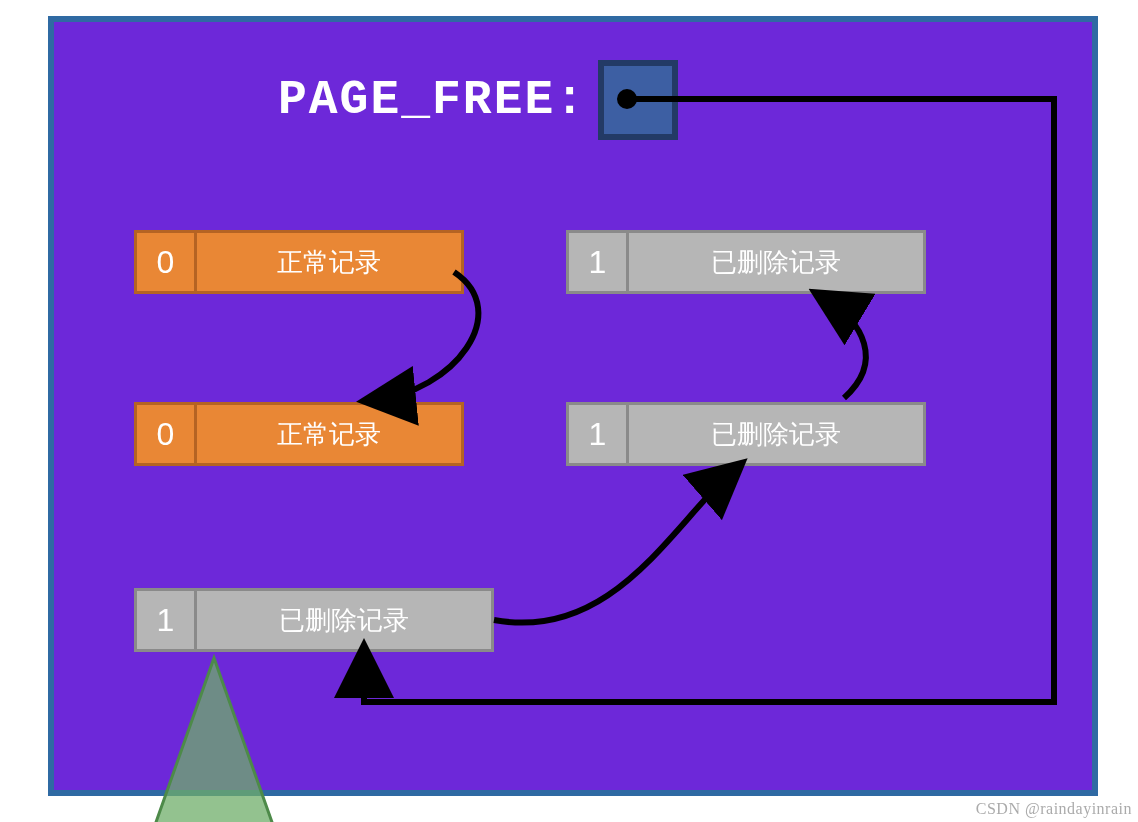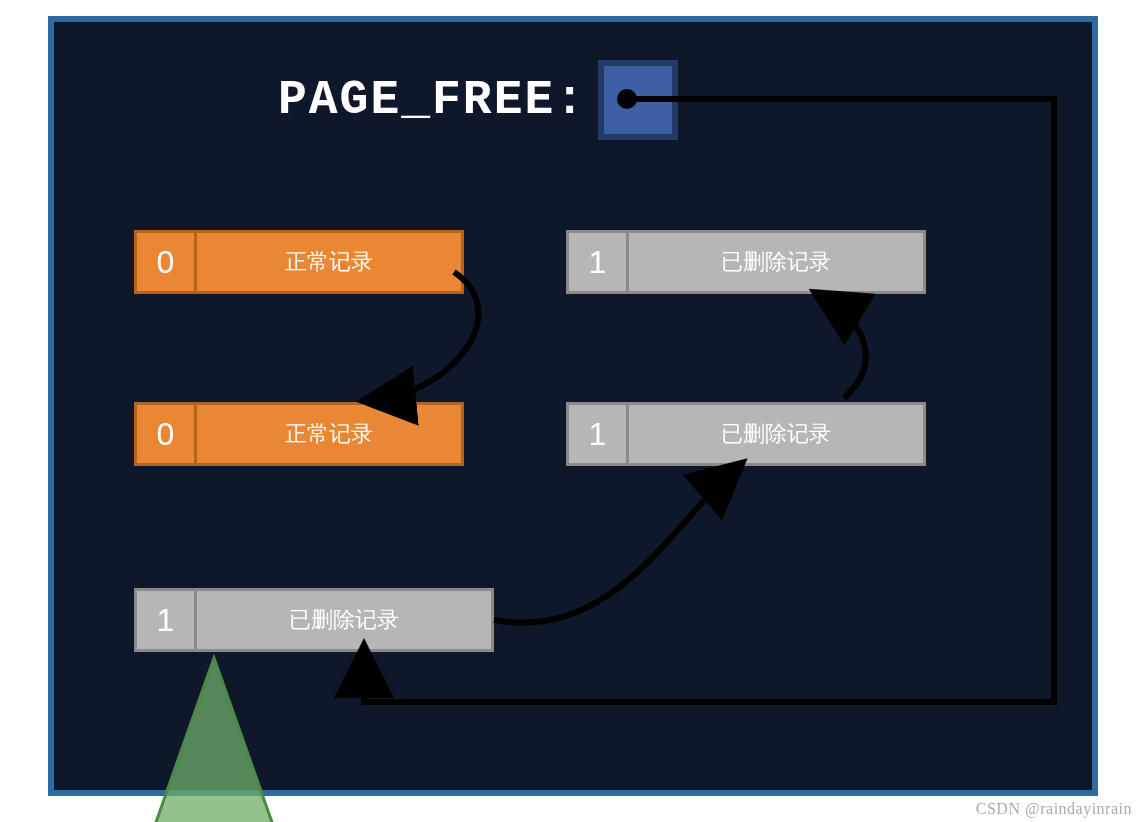--- a/index.html
+++ b/index.html
@@ -15,21 +15,21 @@
     position: relative;
     width: 1138px;
     height: 822px;
   }
   .panel {
     position: absolute;
     left: 48px;
     top: 16px;
     width: 1050px;
     height: 780px;
-    background: #0f172a;
+    background: #6d28d9;
     border: 6px solid #2f6aa3;
     box-sizing: border-box;
   }
 
   .title-wrap {
     position: absolute;
     left: 224px;
     top: 38px;
     display: flex;
     align-items: center;
@@ -67,21 +67,21 @@
     font-size: 32px;
     color: #ffffff;
     border-right: 3px solid rgba(136,136,136,0.9);
     box-sizing: border-box;
   }
   .record .label {
     flex: 1 1 auto;
     display: flex;
     align-items: center;
     justify-content: center;
-    font-size: 22px;
+    font-size: 26px;
     color: #ffffff;
     padding: 15px 24px;
     white-space: nowrap;
     text-align: center;
   }
 
   .rec-orange { background: #e98735; border-color: #b56323; }
   .rec-orange .flag { border-right-color: #b56323; }
   .rec-gray { background: #b6b6b6; border-color: #8a8a8a; }
   .rec-gray .flag { border-right-color: #8a8a8a; }

